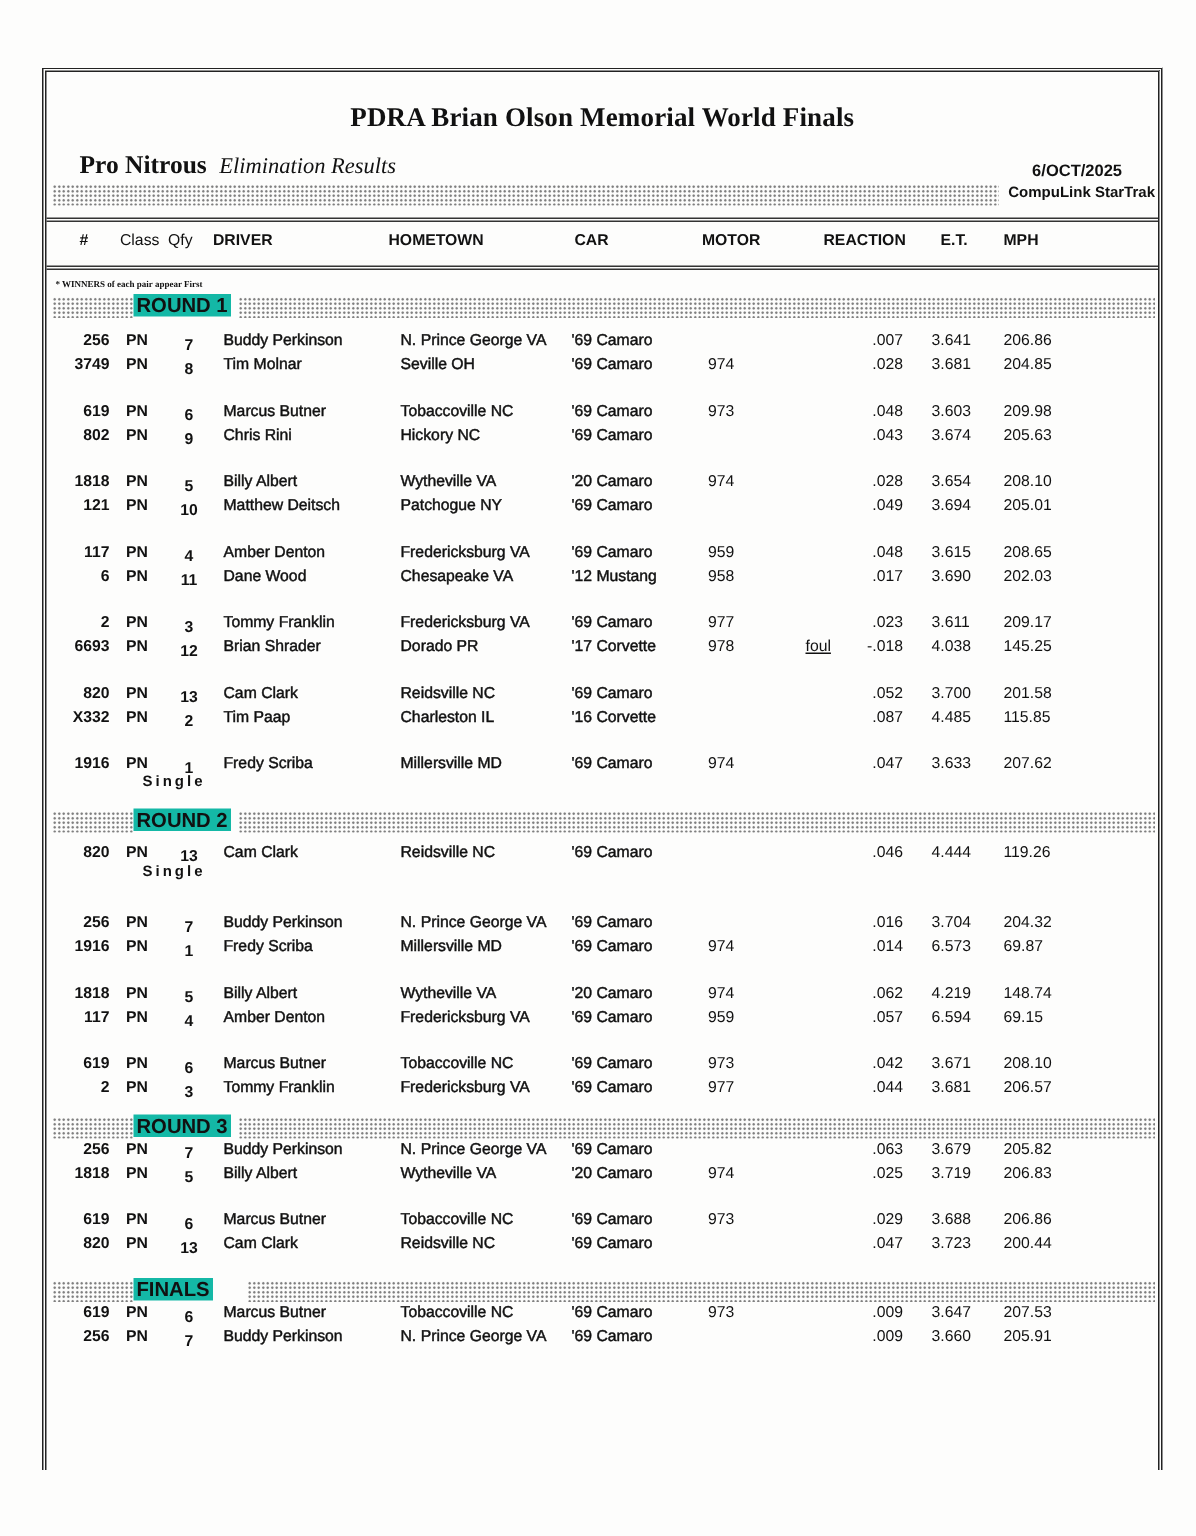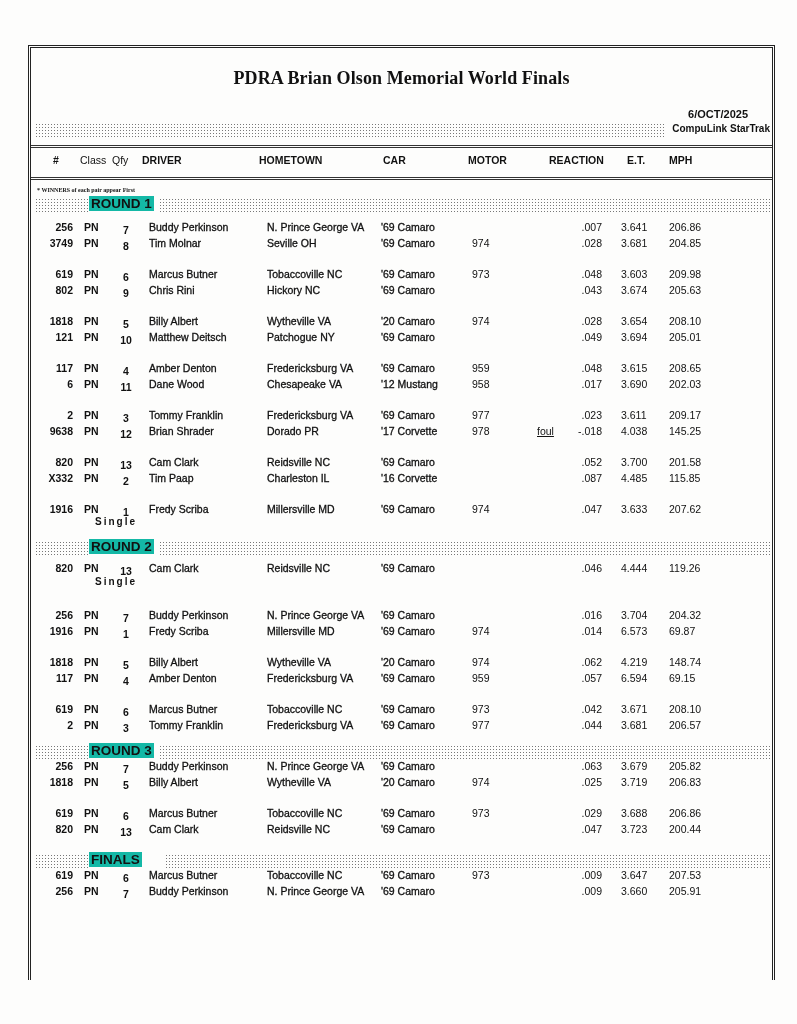--- a/index.html
+++ b/index.html
@@ -33,20 +33,24 @@
   .c-et { left:590px; font-weight:normal !important; }
   .c-mph { left:638px; font-weight:normal !important; }
   .row span { font-size:10.5px; }
   .single { position:absolute; left:64px; font-size:10px; font-weight:bold; letter-spacing:2px; }
 </style>
 </head>
 <body>
 
 <div class="frame">
   <div class="title">PDRA Brian Olson Memorial World Finals</div>
+  <div class="subtitle">
+    <span>Pro Nitrous</span>
+    <span class="italic">Elimination Results</span>
+  </div>
   <div class="date">6/OCT/2025</div>
   <div class="dots-header dotfill"></div>
   <div class="brand">CompuLink StarTrak</div>
 
   <div class="rule" style="top:97px"></div>
   <div class="colhead">
     <span style="left:22px">#</span>
     <span style="left:49px;font-weight:normal">Class</span>
     <span style="left:81px;font-weight:normal">Qfy</span>
     <span style="left:111px">DRIVER</span>
@@ -178,21 +182,21 @@
         <span class="c-drv">Tommy Franklin</span>
         <span class="c-home">Fredericksburg  VA</span>
         <span class="c-car">'69 Camaro</span>
         <span class="c-motor">977</span>
         <span class="c-foul"></span>
         <span class="c-react">.023</span>
         <span class="c-et">3.611</span>
         <span class="c-mph">209.17</span>
       </div>
       <div class="row" style="top: 377px;">
-        <span class="c-num">9638</span>
+        <span class="c-num">6693</span>
         <span class="c-cls">PN</span>
         <span class="c-qfy">12</span>
         <span class="c-drv">Brian Shrader</span>
         <span class="c-home">Dorado  PR</span>
         <span class="c-car">'17 Corvette</span>
         <span class="c-motor">978</span>
         <span class="c-foul">foul</span>
         <span class="c-react">-.018</span>
         <span class="c-et">4.038</span>
         <span class="c-mph">145.25</span>

